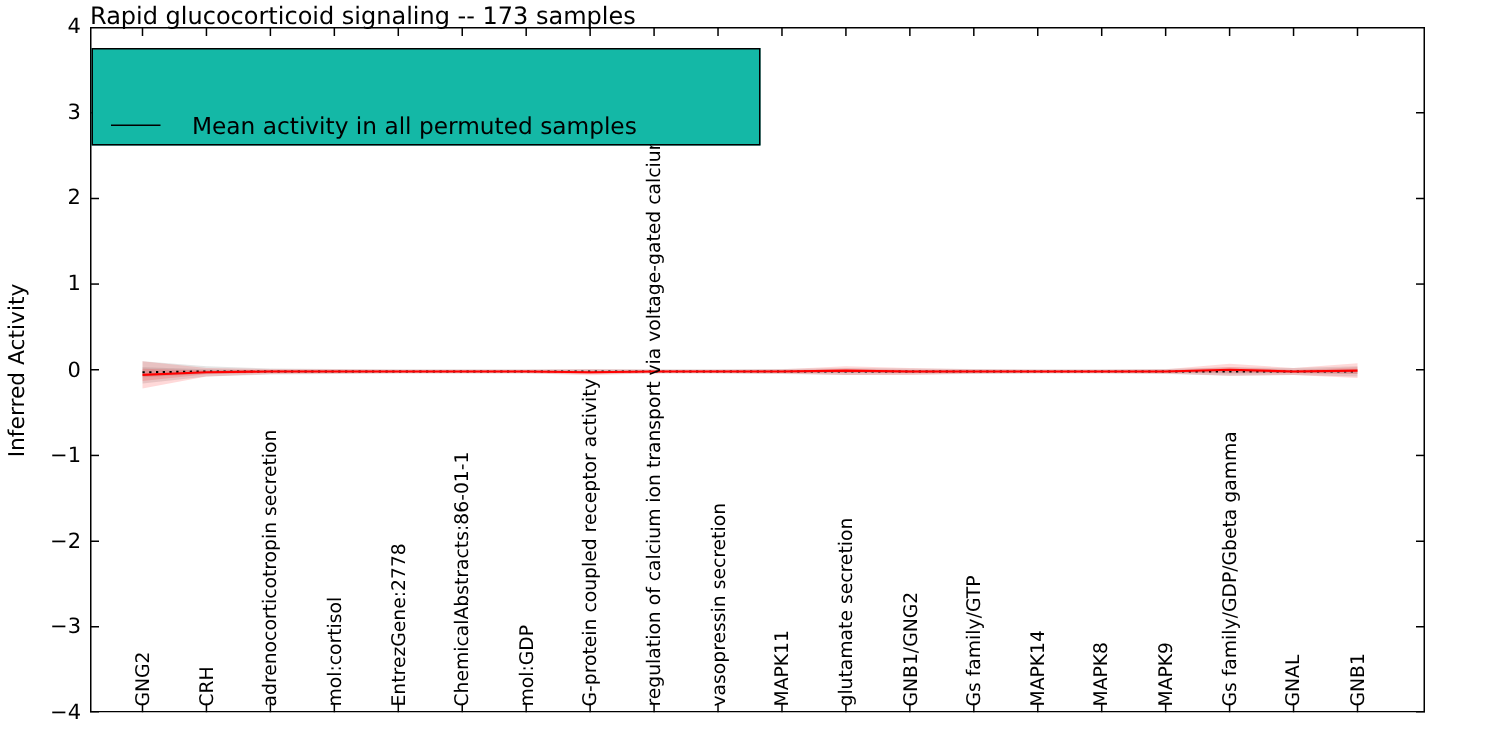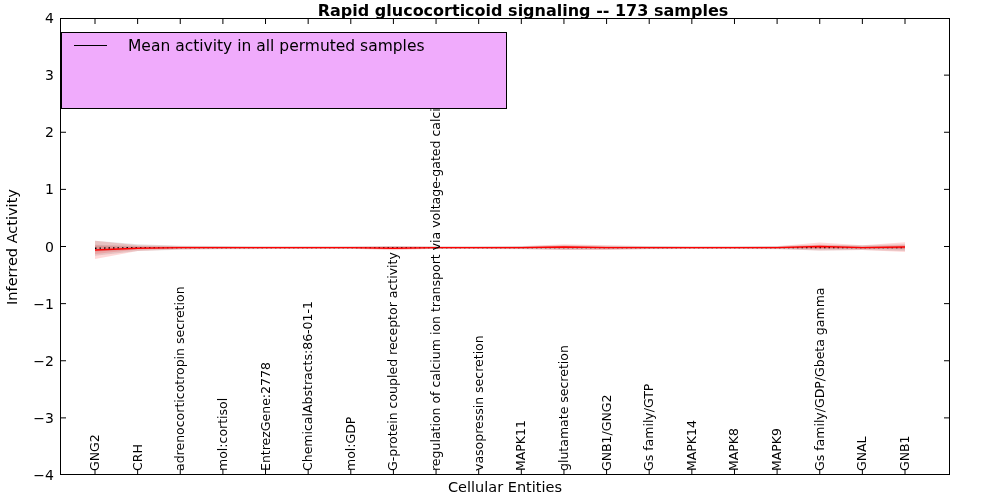--- a/index.html
+++ b/index.html
@@ -1,44 +1,43 @@
 <!DOCTYPE html>
 <html><head>
 <meta charset="utf-8">
 <style>
   html,body{margin:0;padding:0;background:#ffffff;}
   .fig{position:relative;width:1000px;height:500px;background:#ffffff;overflow:hidden;
        font-family:"DejaVu Sans","Liberation Sans",sans-serif;color:#000;}
   .plot-frame{position:absolute;left:60px;top:18px;width:890px;height:457px;}
-  .chart-title{position:absolute;left:78px;top:1px;width:890px;text-align:center;
-       font-size:16px;z-index:1;font-weight:bold;}
+  .chart-title{position:absolute;left:60px;top:1px;width:890px;text-align:left;
+       font-size:16px;z-index:1;}
   .ylab{position:absolute;left:4px;top:247px;transform-origin:0 0;
        transform:rotate(-90deg) translateX(-50%);white-space:nowrap;font-size:14.5px;z-index:1;}
   .xlab{position:absolute;left:60px;top:479px;width:890px;text-align:center;font-size:14.5px;}
   .ytick-label{position:absolute;left:18px;width:36px;text-align:right;font-size:14px;
        line-height:18px;}
   .xtick-label{position:absolute;height:16px;line-height:16px;font-size:12.5px;
        white-space:nowrap;transform-origin:0 100%;transform:rotate(-90deg);}
   #xtick-layer{position:absolute;left:0;top:0;z-index:3;}
-  .legend{position:absolute;left:61px;top:32px;width:446px;height:77px;background:#f0abfc;
-       border:1px solid #000;z-index:4;display:flex;flex-direction:column;justify-content:flex-start;
+  .legend{position:absolute;left:61px;top:32px;width:446px;height:65px;background:#14b8a6;
+       border:1px solid #000;z-index:4;display:flex;flex-direction:column;justify-content:flex-end;
        gap:7px;padding-left:12px;box-sizing:border-box;}
   .legend-row{display:flex;align-items:center;}
   .legend-line{display:inline-block;width:33px;height:0;border-top:1.5px solid #000;margin-right:21px;}
   .legend-label{font-size:15.5px;}
 </style>
 </head>
 <body>
 
 <div class="fig">
 
   <div class="chart-title">Rapid glucocorticoid signaling -- 173 samples</div>
 
   <div class="ylab">Inferred Activity</div>
-  <div class="xlab">Cellular Entities</div>
 
   <div class="plot-frame">
     <svg id="plot-svg" width="890" height="457" viewBox="0 0 890 457">
         <polygon points="35,222.7875 77.63157894736841,226.215 120.26315789473684,227.643125 162.89473684210526,227.92875 205.52631578947367,228.21437500000002 248.1578947368421,228.21437500000002 290.7894736842105,228.21437500000002 333.42105263157896,227.92875 376.05263157894734,228.21437500000002 418.6842105263158,228.21437500000002 461.3157894736842,227.92875 503.94736842105266,227.3575 546.578947368421,227.643125 589.2105263157895,227.92875 631.8421052631579,228.21437500000002 674.4736842105264,228.21437500000002 717.1052631578947,227.92875 759.7368421052631,226.78625000000002 802.3684210526316,227.3575 845,226.215 845,233.07 802.3684210526316,231.92749999999998 759.7368421052631,232.49875000000003 717.1052631578947,231.35625 674.4736842105264,231.070625 631.8421052631579,231.070625 589.2105263157895,231.35625 546.578947368421,231.64187499999997 503.94736842105266,231.92749999999998 461.3157894736842,231.35625 418.6842105263158,231.070625 376.05263157894734,231.070625 333.42105263157896,231.35625 290.7894736842105,231.070625 248.1578947368421,231.070625 205.52631578947367,231.070625 162.89473684210526,231.35625 120.26315789473684,231.64187499999997 77.63157894736841,233.07 35,237.64000000000001" fill="rgba(90,90,90,0.16)"></polygon>
         <polygon points="35,226.8719375 77.63157894736841,228.100125 120.26315789473684,228.74278124999998 162.89473684210526,228.8713125 205.52631578947367,228.99984375 248.1578947368421,228.99984375 290.7894736842105,228.99984375 333.42105263157896,228.8713125 376.05263157894734,228.99984375 418.6842105263158,228.99984375 461.3157894736842,228.8713125 503.94736842105266,228.61425 546.578947368421,228.74278124999998 589.2105263157895,228.8713125 631.8421052631579,228.99984375 674.4736842105264,228.99984375 717.1052631578947,228.8713125 759.7368421052631,228.3571875 802.3684210526316,228.61425 845,228.100125 845,231.18487499999998 802.3684210526316,230.67075000000003 759.7368421052631,230.92781250000002 717.1052631578947,230.4136875 674.4736842105264,230.28515625 631.8421052631579,230.28515625 589.2105263157895,230.4136875 546.578947368421,230.54221875000002 503.94736842105266,230.67075000000003 461.3157894736842,230.4136875 418.6842105263158,230.28515625 376.05263157894734,230.28515625 333.42105263157896,230.4136875 290.7894736842105,230.28515625 248.1578947368421,230.28515625 205.52631578947367,230.28515625 162.89473684210526,230.4136875 120.26315789473684,230.54221875000002 77.63157894736841,231.18487499999998 35,233.55556249999998" fill="rgba(90,90,90,0.16)"></polygon>
         <polygon points="35,222.7875 77.63157894736841,227.3575 120.26315789473684,227.92875 162.89473684210526,228.21437500000002 205.52631578947367,228.5 248.1578947368421,228.5 290.7894736842105,228.5 333.42105263157896,228.21437500000002 376.05263157894734,228.5 418.6842105263158,228.5 461.3157894736842,228.21437500000002 503.94736842105266,226.215 546.578947368421,227.3575 589.2105263157895,228.21437500000002 631.8421052631579,228.5 674.4736842105264,228.5 717.1052631578947,228.21437500000002 759.7368421052631,224.50125 802.3684210526316,227.3575 845,224.215625 845,233.926875 802.3684210526316,231.92749999999998 759.7368421052631,232.49875000000003 717.1052631578947,231.070625 674.4736842105264,230.785 631.8421052631579,230.785 589.2105263157895,231.070625 546.578947368421,231.92749999999998 503.94736842105266,231.92749999999998 461.3157894736842,231.070625 418.6842105263158,230.785 376.05263157894734,230.785 333.42105263157896,232.21312500000002 290.7894736842105,230.785 248.1578947368421,230.785 205.52631578947367,230.785 162.89473684210526,231.070625 120.26315789473684,231.35625 77.63157894736841,233.07 35,241.0675" fill="rgba(255,0,0,0.15)"></polygon>
         <polygon points="35,227.8145 77.63157894736841,228.92843750000003 120.26315789473684,228.8713125 162.89473684210526,228.99984375 205.52631578947367,229.128375 248.1578947368421,229.128375 290.7894736842105,229.128375 333.42105263157896,229.31403124999997 376.05263157894734,229.128375 418.6842105263158,229.128375 461.3157894736842,228.99984375 503.94736842105266,227.7859375 546.578947368421,228.61425 589.2105263157895,228.99984375 631.8421052631579,229.128375 674.4736842105264,229.128375 717.1052631578947,228.99984375 759.7368421052631,226.70056250000002 802.3684210526316,228.61425 845,226.88621875 845,231.25628125000003 802.3684210526316,230.67075000000003 759.7368421052631,230.2994375 717.1052631578947,230.28515625 674.4736842105264,230.156625 631.8421052631579,230.156625 589.2105263157895,230.28515625 546.578947368421,230.67075000000003 503.94736842105266,230.3565625 461.3157894736842,230.28515625 418.6842105263158,230.156625 376.05263157894734,230.156625 333.42105263157896,231.11346875 290.7894736842105,230.156625 248.1578947368421,230.156625 205.52631578947367,230.156625 162.89473684210526,230.28515625 120.26315789473684,230.4136875 77.63157894736841,231.4990625 35,236.04049999999998" fill="rgba(255,0,0,0.15)"></polygon>
         <polyline points="35,230.21375 77.63157894736841,229.64249999999998 120.26315789473684,229.64249999999998 162.89473684210526,229.64249999999998 205.52631578947367,229.64249999999998 248.1578947368421,229.64249999999998 290.7894736842105,229.64249999999998 333.42105263157896,229.64249999999998 376.05263157894734,229.64249999999998 418.6842105263158,229.64249999999998 461.3157894736842,229.64249999999998 503.94736842105266,229.64249999999998 546.578947368421,229.64249999999998 589.2105263157895,229.64249999999998 631.8421052631579,229.64249999999998 674.4736842105264,229.64249999999998 717.1052631578947,229.64249999999998 759.7368421052631,229.64249999999998 802.3684210526316,229.64249999999998 845,229.64249999999998" fill="none" stroke="#000000" stroke-width="1.4" stroke-dasharray="1.5 3"></polyline>
         <polyline points="35,231.92749999999998 77.63157894736841,230.21375 120.26315789473684,229.64249999999998 162.89473684210526,229.64249999999998 205.52631578947367,229.64249999999998 248.1578947368421,229.64249999999998 290.7894736842105,229.64249999999998 333.42105263157896,230.21375 376.05263157894734,229.64249999999998 418.6842105263158,229.64249999999998 461.3157894736842,229.64249999999998 503.94736842105266,229.07125 546.578947368421,229.64249999999998 589.2105263157895,229.64249999999998 631.8421052631579,229.64249999999998 674.4736842105264,229.64249999999998 717.1052631578947,229.64249999999998 759.7368421052631,228.5 802.3684210526316,229.64249999999998 845,229.07125" fill="none" stroke="#ff0000" stroke-width="1.4"></polyline>
         <line x1="0" y1="0" x2="6" y2="0" stroke="#000" stroke-width="1"></line>

